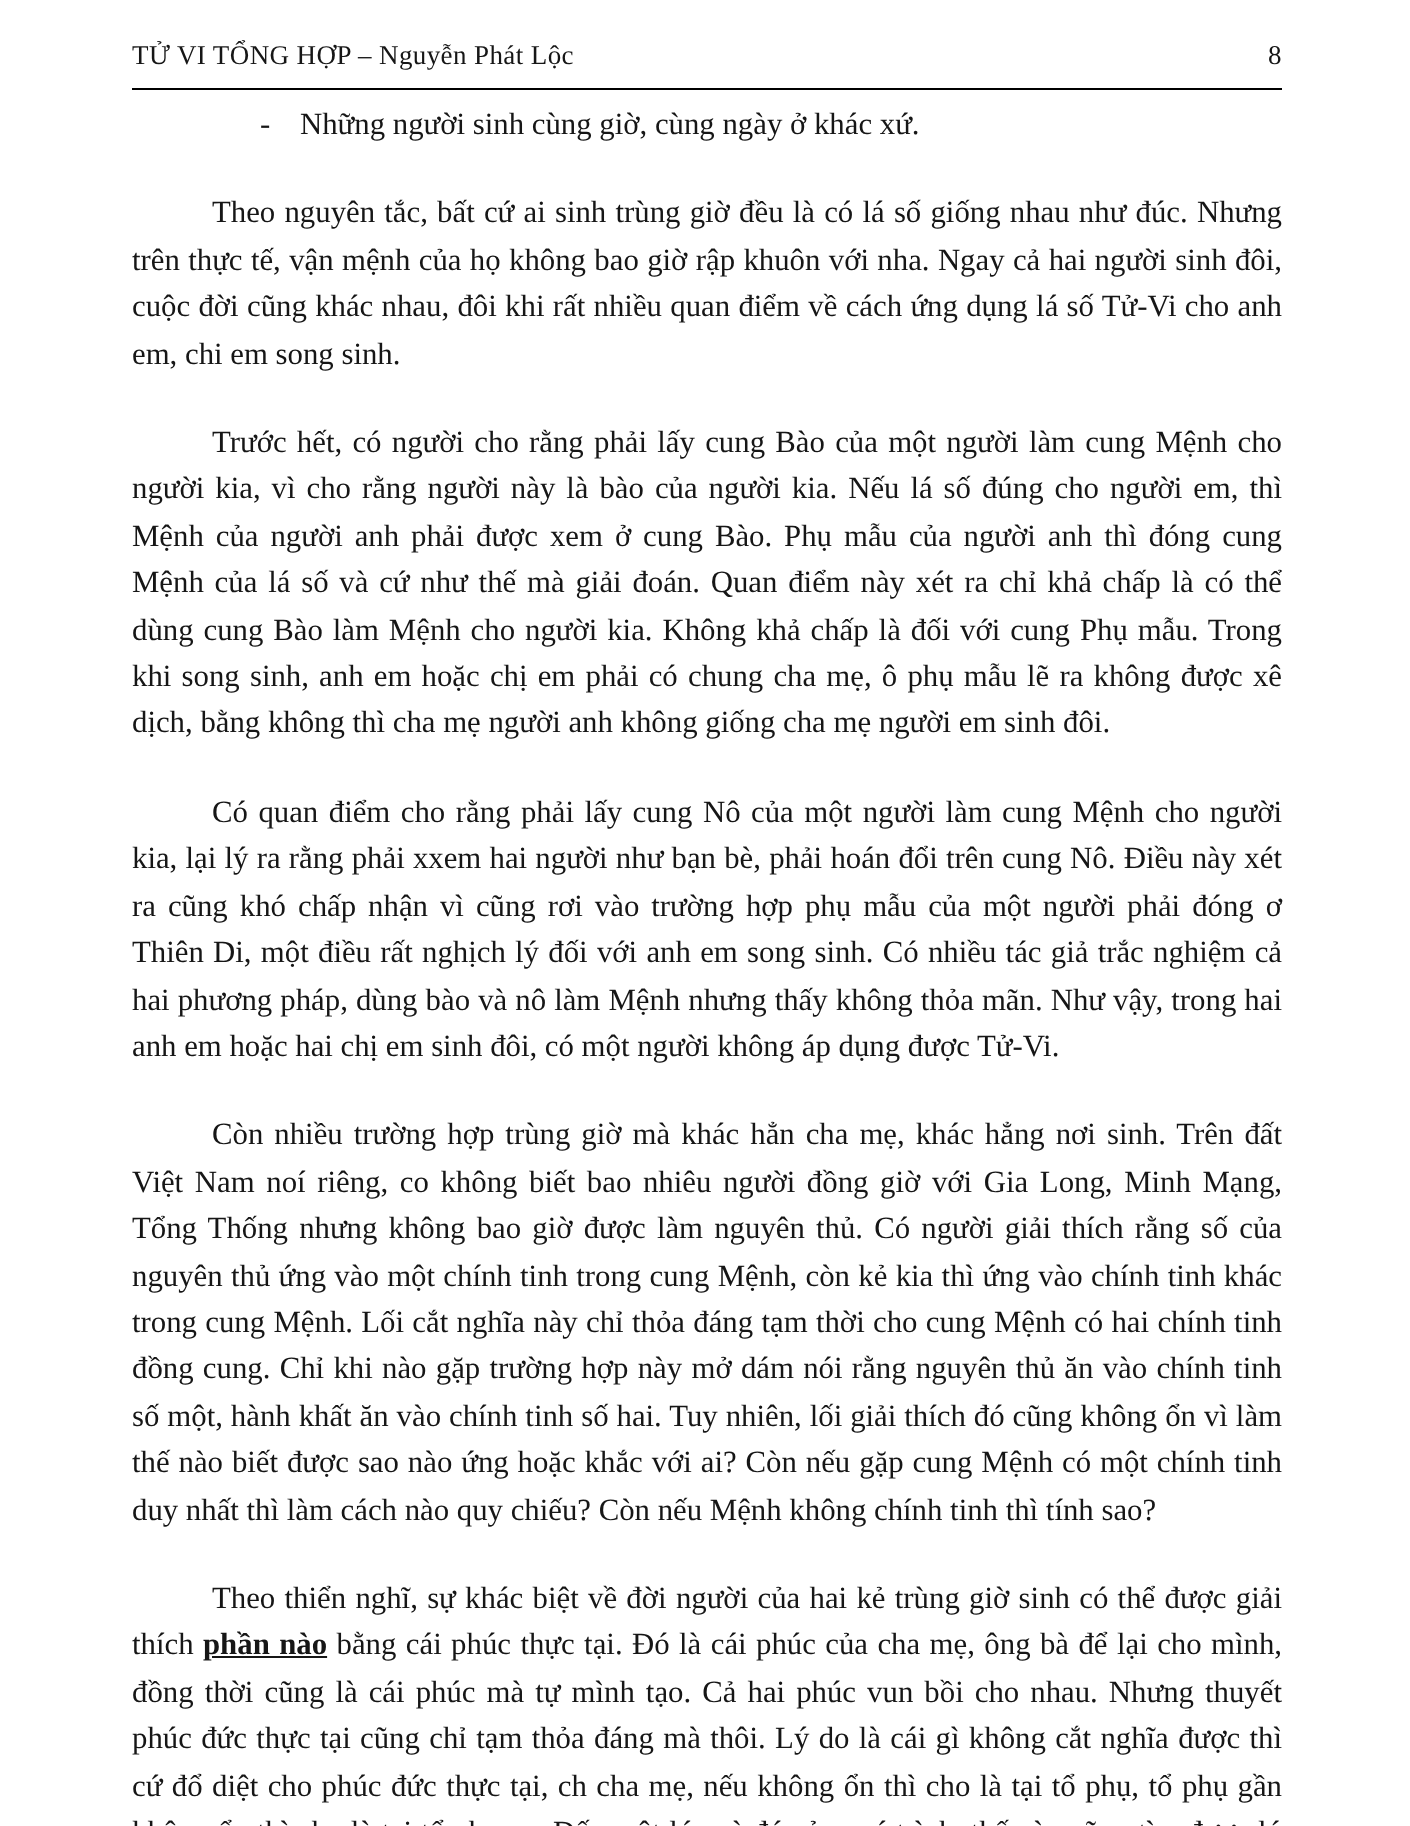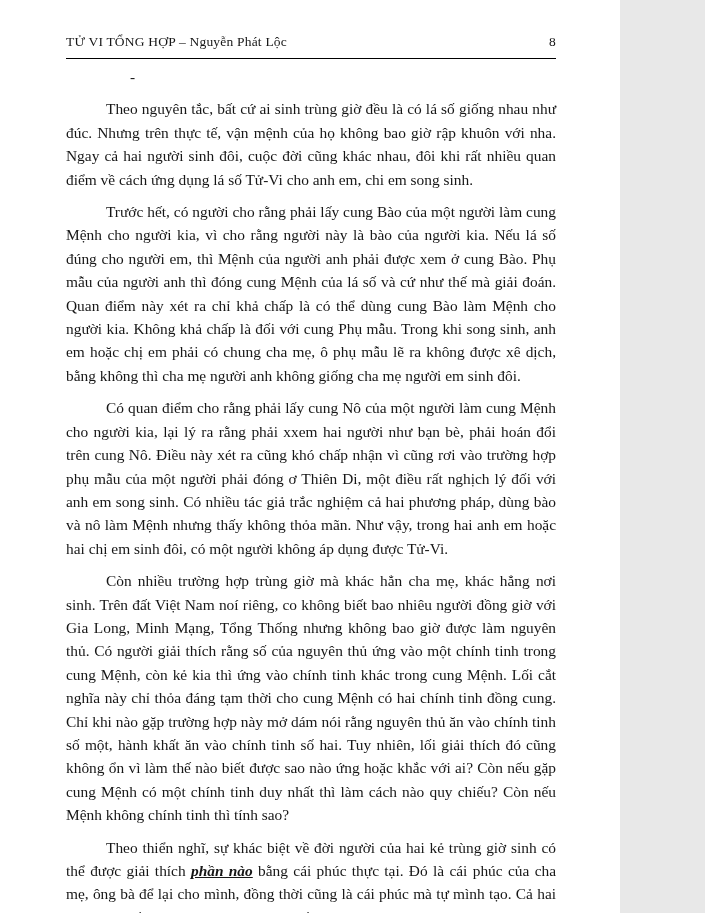--- a/index.html
+++ b/index.html
@@ -1,66 +1,66 @@
 <!DOCTYPE html>
 <html style="--paper: #ffffff; --ink: #161616;"><head>
 <meta charset="utf-8">
 <style>
   :root { --paper:#ffffff; --ink:#161616; }
   * { margin:0; padding:0; box-sizing:border-box; }
   html,body { background:#e8e8e8; }
   body { width:705px; font-family:"Liberation Serif", serif; }
   .page {
-    width:620px; height:913px;
+    width:705px; height:913px;
     background:var(--paper);
     color:var(--ink);
-    padding:34px 64px 0 66px;
+    padding:20px 64px 0 66px;
     overflow:hidden;
   }
   .running-header {
     display:flex; justify-content:space-between; align-items:baseline;
     font-size:13.5px; letter-spacing:.2px;
   }
   .rule {
     border:none; border-top:1.8px solid #000;
     margin-top:8px;
   }
   .body-text { font-size:15.4px; line-height:23.4px; }
   .list-line {
     margin:6px 0 0 64px;
     display:flex;
   }
   .list-marker { width:20px; flex:none; }
   p.para {
     text-align:justify;
     text-indent:40px;
-    margin-top:9px;
+    margin-top:21px;
   }
   .emph {
-    font-style:italic;
     font-weight:600;
     text-decoration:underline;
   }
 </style>
 </head>
 <body>
 
 <div class="page">
 
   <div class="running-header">
     <span>TỬ VI TỔNG HỢP – Nguyễn Phát Lộc</span>
     <span>8</span>
   </div>
 
   <hr class="rule">
 
   <div class="body-text">
 
     <div class="list-line">
       <span class="list-marker">-</span>
+      <span>Những người sinh cùng giờ, cùng ngày ở khác xứ.</span>
     </div>
 
     <p class="para">Theo nguyên tắc, bất cứ ai sinh trùng giờ đều là có lá số giống nhau như đúc. Nhưng trên thực tế, vận mệnh của họ không bao giờ rập khuôn với nha. Ngay cả hai người sinh đôi, cuộc đời cũng khác nhau, đôi khi rất nhiều quan điểm về cách ứng dụng lá số Tử-Vi cho anh em, chi em song sinh.</p>
 
     <p class="para">Trước hết, có người cho rằng phải lấy cung Bào của một người làm cung Mệnh cho người kia, vì cho rằng người này là bào của người kia. Nếu lá số đúng cho người em, thì Mệnh của người anh phải được xem ở cung Bào. Phụ mẫu của người anh thì đóng cung Mệnh của lá số và cứ như thế mà giải đoán. Quan điểm này xét ra chỉ khả chấp là có thể dùng cung Bào làm Mệnh cho người kia. Không khả chấp là đối với cung Phụ mẫu. Trong khi song sinh, anh em hoặc chị em phải có chung cha mẹ, ô phụ mẫu lẽ ra không được xê dịch, bằng không thì cha mẹ người anh không giống cha mẹ người em sinh đôi.</p>
 
     <p class="para">Có quan điểm cho rằng phải lấy cung Nô của một người làm cung Mệnh cho người kia, lại lý ra rằng phải xxem hai người như bạn bè, phải hoán đổi trên cung Nô. Điều này xét ra cũng khó chấp nhận vì cũng rơi vào trường hợp phụ mẫu của một người phải đóng ơ Thiên Di, một điều rất nghịch lý đối với anh em song sinh. Có nhiều tác giả trắc nghiệm cả hai phương pháp, dùng bào và nô làm Mệnh nhưng thấy không thỏa mãn. Như vậy, trong hai anh em hoặc hai chị em sinh đôi, có một người không áp dụng được Tử-Vi.</p>
 
     <p class="para">Còn nhiều trường hợp trùng giờ mà khác hẳn cha mẹ, khác hẳng nơi sinh. Trên đất Việt Nam noí riêng, co không biết bao nhiêu người đồng giờ với Gia Long, Minh Mạng, Tổng Thống nhưng không bao giờ được làm nguyên thủ. Có người giải thích rằng số của nguyên thủ ứng vào một chính tinh trong cung Mệnh, còn kẻ kia thì ứng vào chính tinh khác trong cung Mệnh. Lối cắt nghĩa này chỉ thỏa đáng tạm thời cho cung Mệnh có hai chính tinh đồng cung. Chỉ khi nào gặp trường hợp này mở dám nói rằng nguyên thủ ăn vào chính tinh số một, hành khất ăn vào chính tinh số hai. Tuy nhiên, lối giải thích đó cũng không ổn vì làm thế nào biết được sao nào ứng hoặc khắc với ai? Còn nếu gặp cung Mệnh có một chính tinh duy nhất thì làm cách nào quy chiếu? Còn nếu Mệnh không chính tinh thì tính sao?</p>
 

